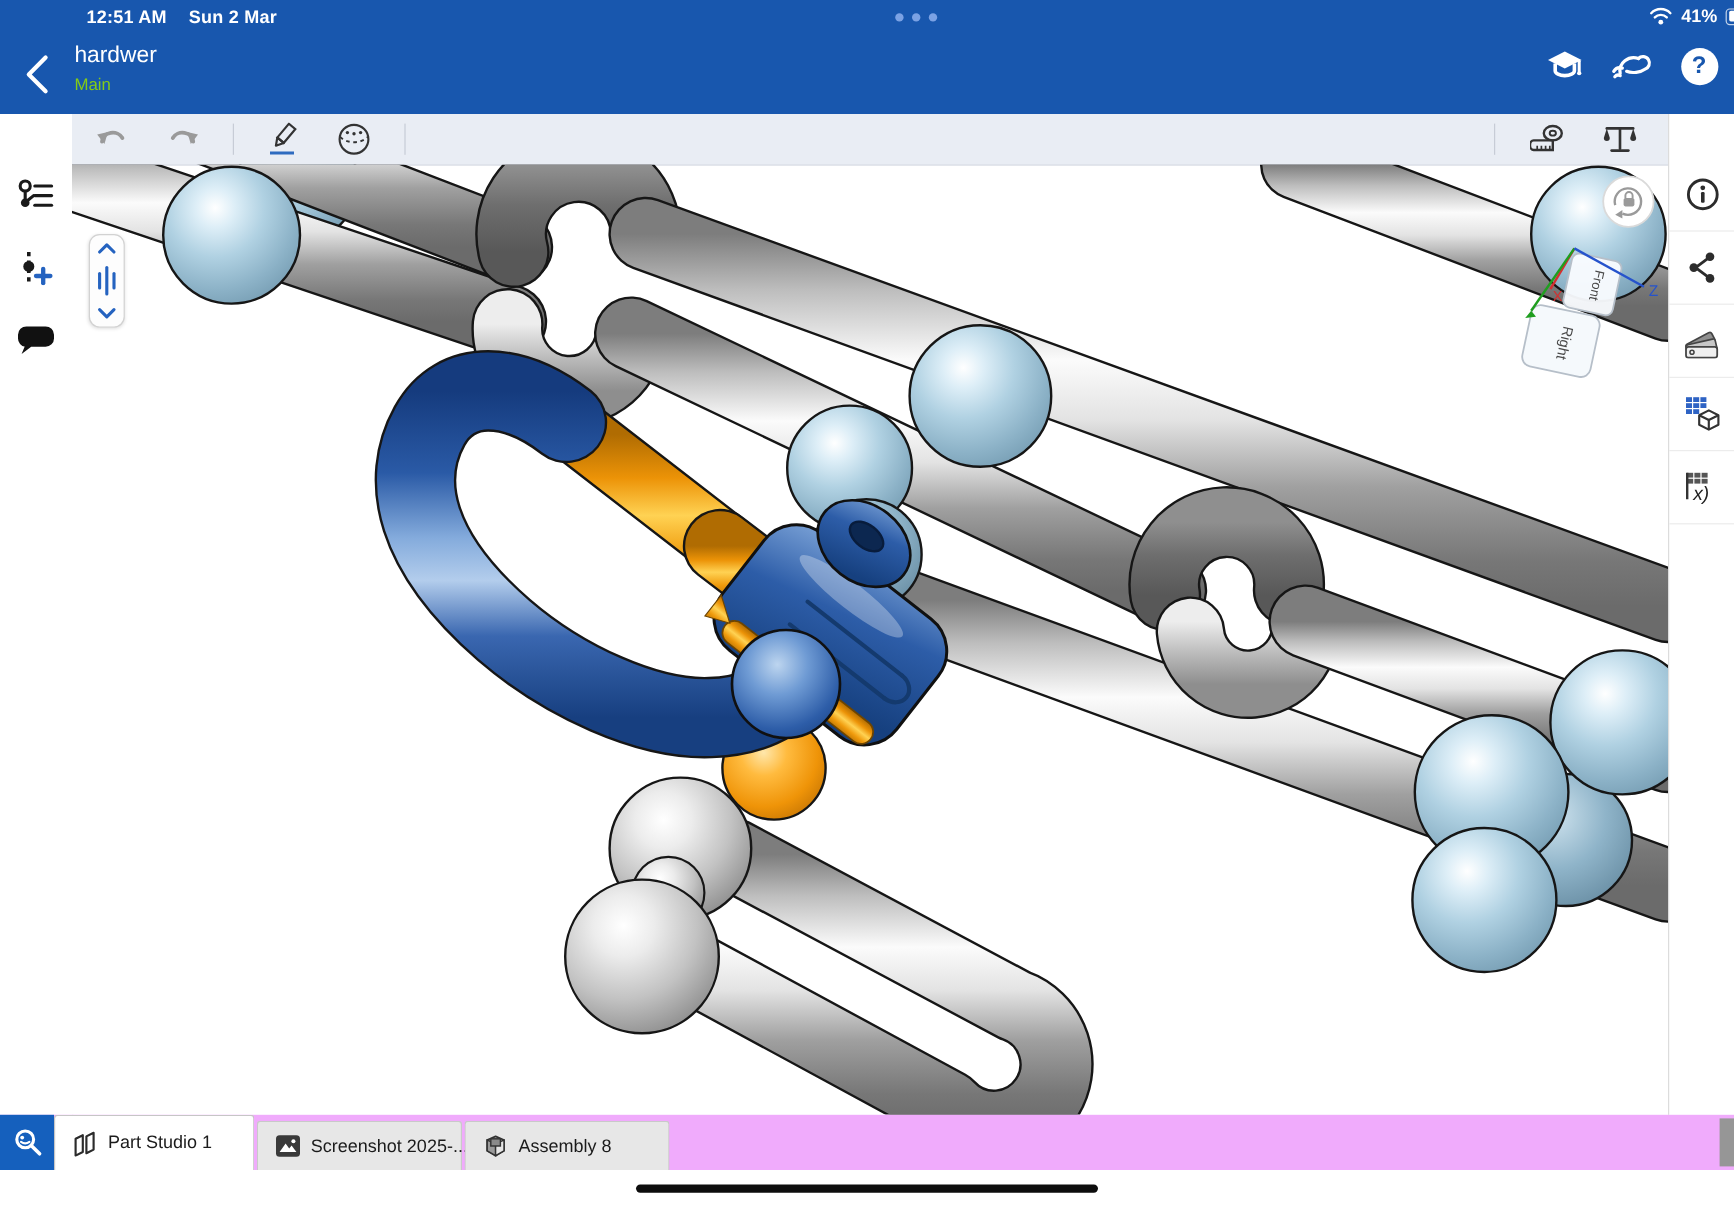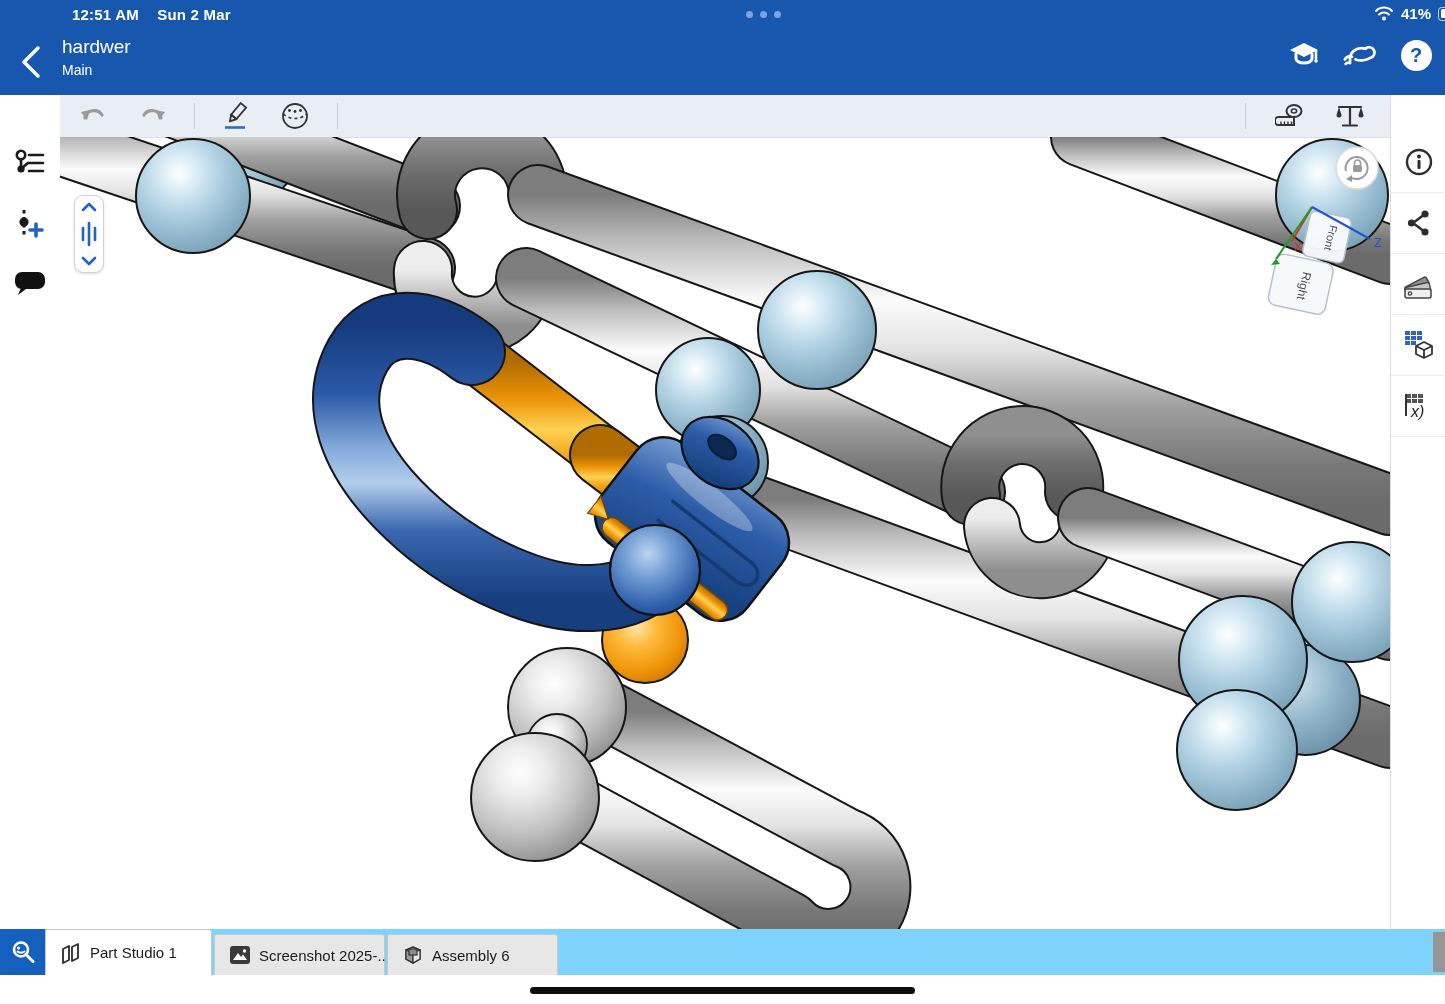--- a/index.html
+++ b/index.html
@@ -12,21 +12,21 @@
   .status-date{margin-left:14px;font-weight:700;}
   .status-dots{position:absolute;left:702px;top:11px;display:flex;gap:7px;}
   .status-dots i{width:7px;height:7px;border-radius:50%;background:#7ba2e4;display:block;}
   .status-right{position:absolute;right:24px;top:5px;display:flex;align-items:center;gap:7px;}
   .battery{position:relative;width:25px;height:12px;border:1.5px solid rgba(255,255,255,.75);border-radius:3.5px;}
   .battery .lvl{position:absolute;left:1.5px;top:1.5px;bottom:1.5px;width:66%;background:#fff;border-radius:1.5px;}
   .battery .nub{position:absolute;right:-4px;top:3px;width:2px;height:5px;background:rgba(255,255,255,.75);border-radius:0 2px 2px 0;}
   .navrow{position:absolute;left:0;top:30px;width:100%;height:65px;text-align:right;}
   .back-btn{position:absolute;left:14px;top:12px;width:36px;height:40px;cursor:pointer;}
   .doc-title{position:absolute;left:62px;top:6px;font-size:19px;font-weight:400;}
-  .doc-sub{position:absolute;left:62px;top:32px;font-size:14px;color:#ffffff;font-weight:400;}
+  .doc-sub{position:absolute;left:62px;top:32px;font-size:14px;color:#84cc16;font-weight:400;}
   .hdr-icons{position:absolute;right:12px;top:8px;display:flex;gap:22px;align-items:center;}
   .hdr-icon{width:34px;height:34px;display:flex;align-items:center;justify-content:center;}
   .help-circle{width:31px;height:31px;border-radius:50%;background:#fff;color:#1857ae;font-size:20px;font-weight:700;display:flex;align-items:center;justify-content:center;}
 
   
   .left-panel{position:absolute;left:0;top:95px;width:60px;height:834px;background:#fff;border-right:1px solid #dcdcdc;}
   .lp-btn{position:absolute;left:0;width:60px;height:56px;display:flex;align-items:center;justify-content:center;}
   .right-panel{position:absolute;left:1390px;top:95px;width:55px;height:834px;background:#fff;border-left:1px solid #dcdcdc;}
   .rp-btn{position:absolute;left:0;width:55px;height:61px;display:flex;align-items:center;justify-content:center;border-bottom:1px solid #ececec;}
 
@@ -37,21 +37,21 @@
   .ct-left{left:18px;gap:26px;}
   .ct-right{right:24px;gap:28px;}
   .ct-btn{width:32px;height:32px;display:flex;align-items:center;justify-content:center;}
   .ct-sep{width:1px;height:26px;background:#c7ccd6;}
   .scene-wrap{position:absolute;left:0;top:42px;width:1330px;height:792px;overflow:hidden;}
 
   
   .rollback{position:absolute;left:14px;top:100px;width:30px;height:78px;background:#fdfdfd;border:1px solid #d2d2d2;border-radius:9px;box-shadow:0 1px 3px rgba(0,0,0,.12);display:flex;flex-direction:column;align-items:center;justify-content:space-between;padding:6px 0;box-sizing:border-box;}
 
   
-  .tabbar{position:absolute;left:0;top:929px;width:1445px;height:46px;background:#7dd3fc;display:flex;align-items:flex-end;}
+  .tabbar{position:absolute;left:0;top:929px;width:1445px;height:46px;background:#f0abfc;display:flex;align-items:flex-end;}
   .tab-search{width:45px;height:46px;background:#1560bd;display:flex;align-items:center;justify-content:center;flex:0 0 auto;}
   .tab{display:flex;align-items:center;gap:8px;padding:0 14px;box-sizing:border-box;font-size:15px;color:#1b1b1b;white-space:nowrap;flex:0 0 auto;}
   .tab.active{height:46px;background:#fff;border:1px solid #c6c6c6;border-bottom:none;border-radius:3px 3px 0 0;width:167px;}
   .tab.inactive{height:41px;background:#e7e7e7;border:1px solid #c9c9c9;border-bottom:none;border-radius:3px 3px 0 0;width:171px;margin-left:2px;}
   .tab-fill{flex:1 1 auto;height:46px;}
   .tab-scrollnub{position:absolute;right:0;top:3px;width:12px;height:40px;background:#969696;}
 
   
   .bottom-strip{position:absolute;left:0;top:975px;width:1445px;height:29px;background:#fff;}
   .home-indicator{position:absolute;left:530px;top:12px;width:385px;height:7px;border-radius:4px;background:#0d0d0d;}
@@ -553,21 +553,21 @@
 
     <div class="tab inactive">
       <span>
         <svg width="22" height="22" viewBox="0 0 22 22">
             <polygon points="4,6 11,3 18,6 18,15 11,19 4,15" fill="#cfcfcf" stroke="#333" stroke-width="1.5" stroke-linejoin="round"></polygon>
             <polygon points="4,6 11,9 11,19 4,15" fill="#9a9a9a" stroke="#333" stroke-width="1.2"></polygon>
             <polygon points="11,9 18,6 18,15 11,19" fill="#e6e6e6" stroke="#333" stroke-width="1.2"></polygon>
             <rect x="7" y="5" width="8" height="6" fill="#8a8a8a" stroke="#333" stroke-width="1.2"></rect>
           </svg>
       </span>
-      <span>Assembly 6</span>
+      <span>Assembly 8</span>
     </div>
 
     <div class="tab-fill"></div>
     <div class="tab-scrollnub"></div>
   </div>
 
   <div class="bottom-strip">
     <div class="home-indicator"></div>
   </div>
 

